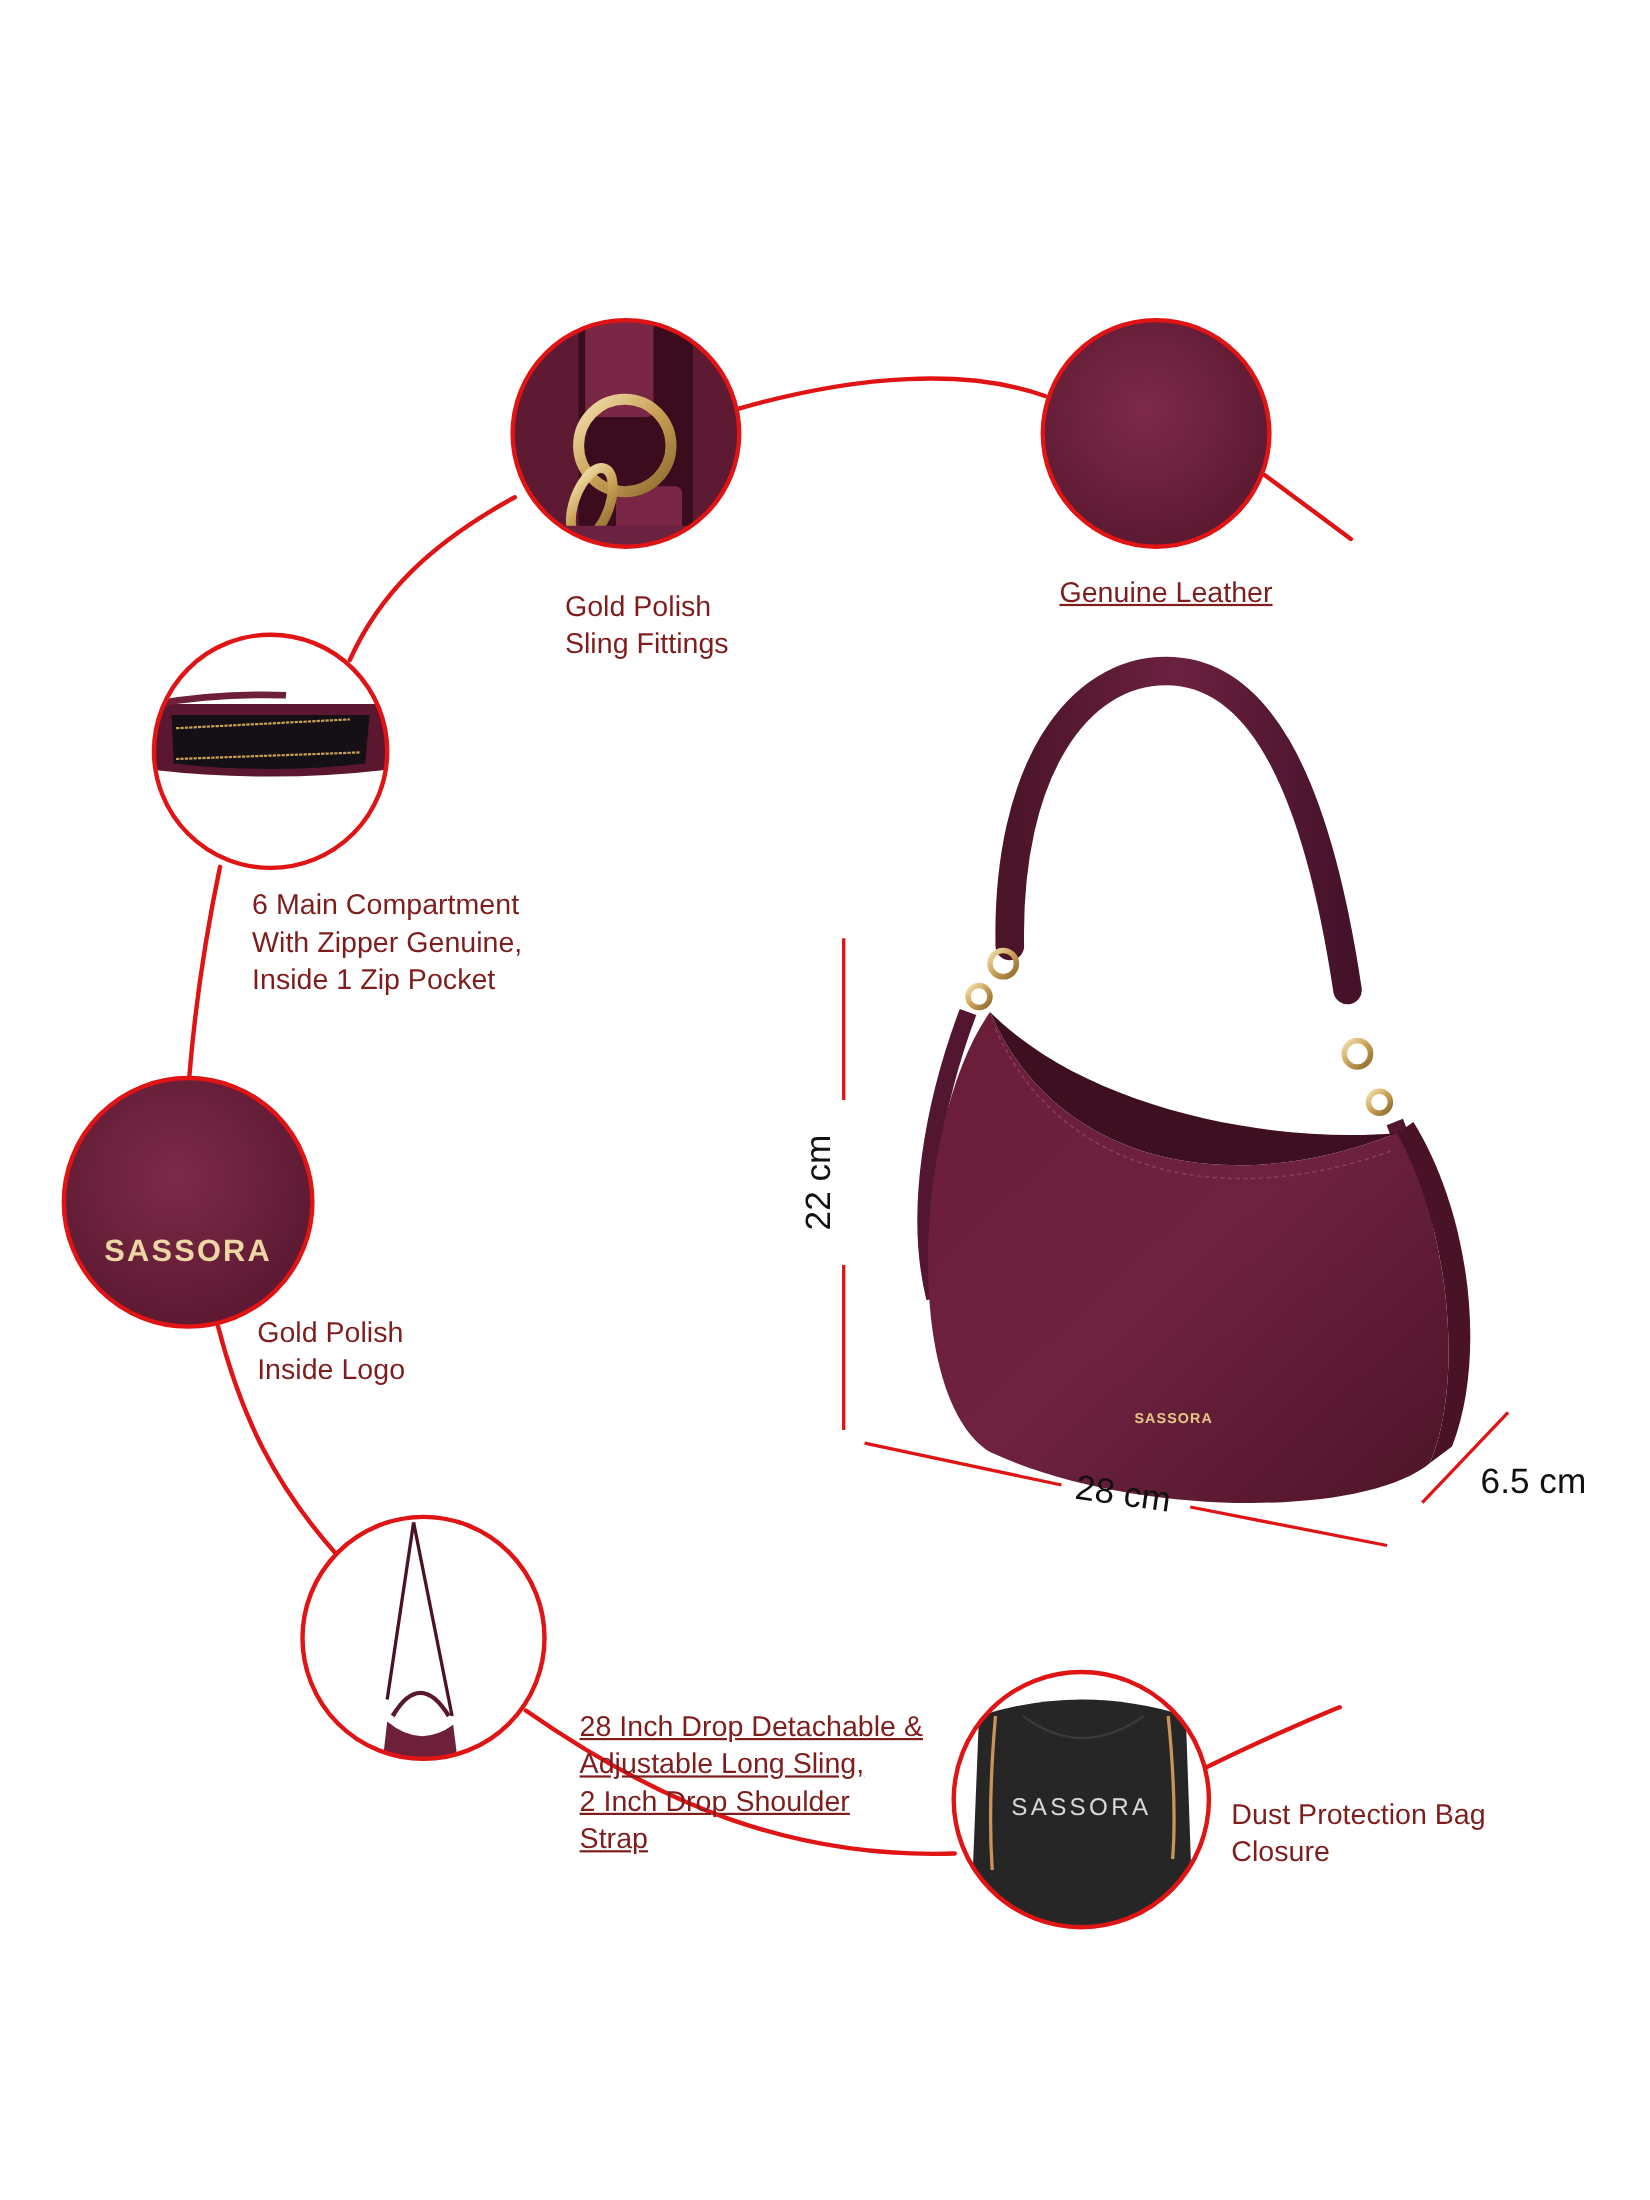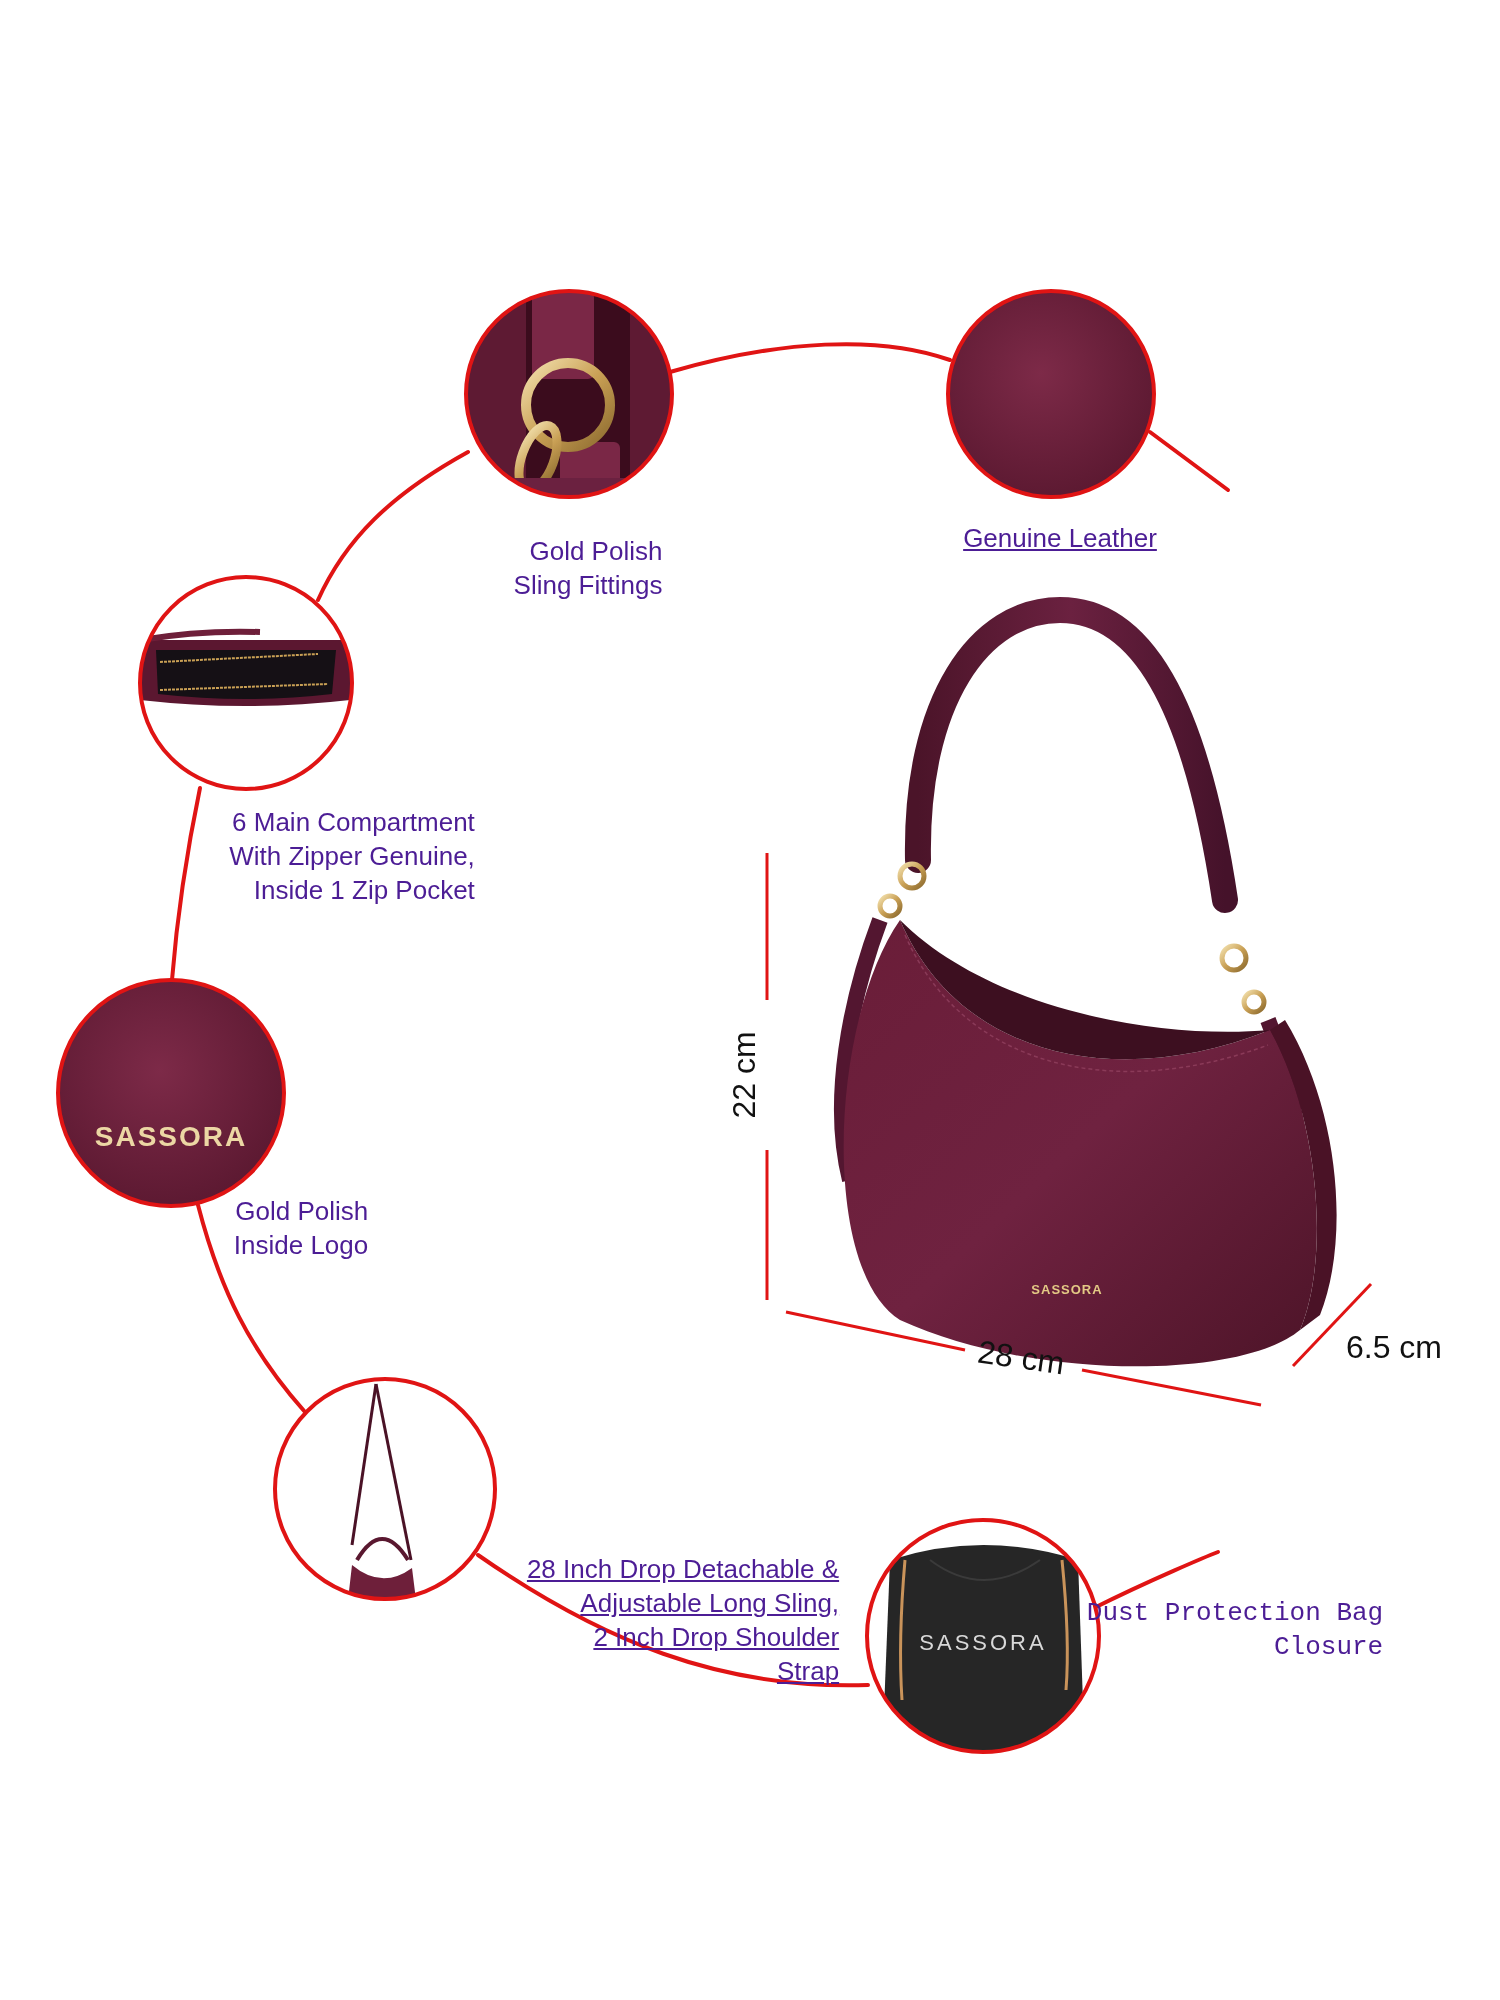--- a/index.html
+++ b/index.html
@@ -1,20 +1,20 @@
 <!DOCTYPE html>
 <html><head>
 <meta charset="utf-8">
 <style>
   html, body { margin: 0; padding: 0; background: #ffffff; }
   body { width: 1500px; height: 2000px; position: relative; overflow: hidden;
          font-family: "Liberation Sans", sans-serif; color: #111; }
   svg.canvas { position: absolute; left: 0; top: 0; }
-  .label { position: absolute; text-align: right; font-size: 26px; line-height: 34px;
-           color: #4c1d95; white-space: nowrap; transform: translateX(-50%); }
+  .label { position: absolute; text-align: left; font-size: 26px; line-height: 34px;
+           color: #7f1d1d; white-space: nowrap; transform: translateX(-50%); }
   .dim { position: absolute; font-size: 32px; color: #111; white-space: nowrap; }
 </style>
 </head>
 <body>
 
 <svg class="canvas" width="1500" height="2000" viewBox="0 0 1500 2000">
   <defs>
     <radialGradient id="leatherGrad" cx="45%" cy="40%" r="65%">
       <stop offset="0%" stop-color="#7d2a48"></stop>
       <stop offset="100%" stop-color="#5a1830"></stop>
@@ -175,20 +175,20 @@
   <div>Inside Logo</div>
 </div>
 
 <div class="label" style="left:683px; top:1552px;text-decoration:underline;">
   <div>28 Inch Drop Detachable &amp;</div>
   <div>Adjustable Long Sling,</div>
   <div>2 Inch Drop Shoulder</div>
   <div>Strap</div>
 </div>
 
-<div class="label" style="left:1235px; top:1596px;font-family:Liberation Mono, monospace;">
+<div class="label" style="left:1235px; top:1632px;">
   <div>Dust Protection Bag</div>
   <div>Closure</div>
 </div>
 
 <div class="dim" style="left:744px; top:1075px; transform: translate(-50%,-50%) rotate(-90deg);">22 cm</div>
 <div class="dim" style="left:1021px; top:1358px; transform: translate(-50%,-50%) rotate(8deg);">28 cm</div>
 <div class="dim" style="left:1394px; top:1347px; transform: translate(-50%,-50%);">6.5 cm</div>
 
 </body></html>

